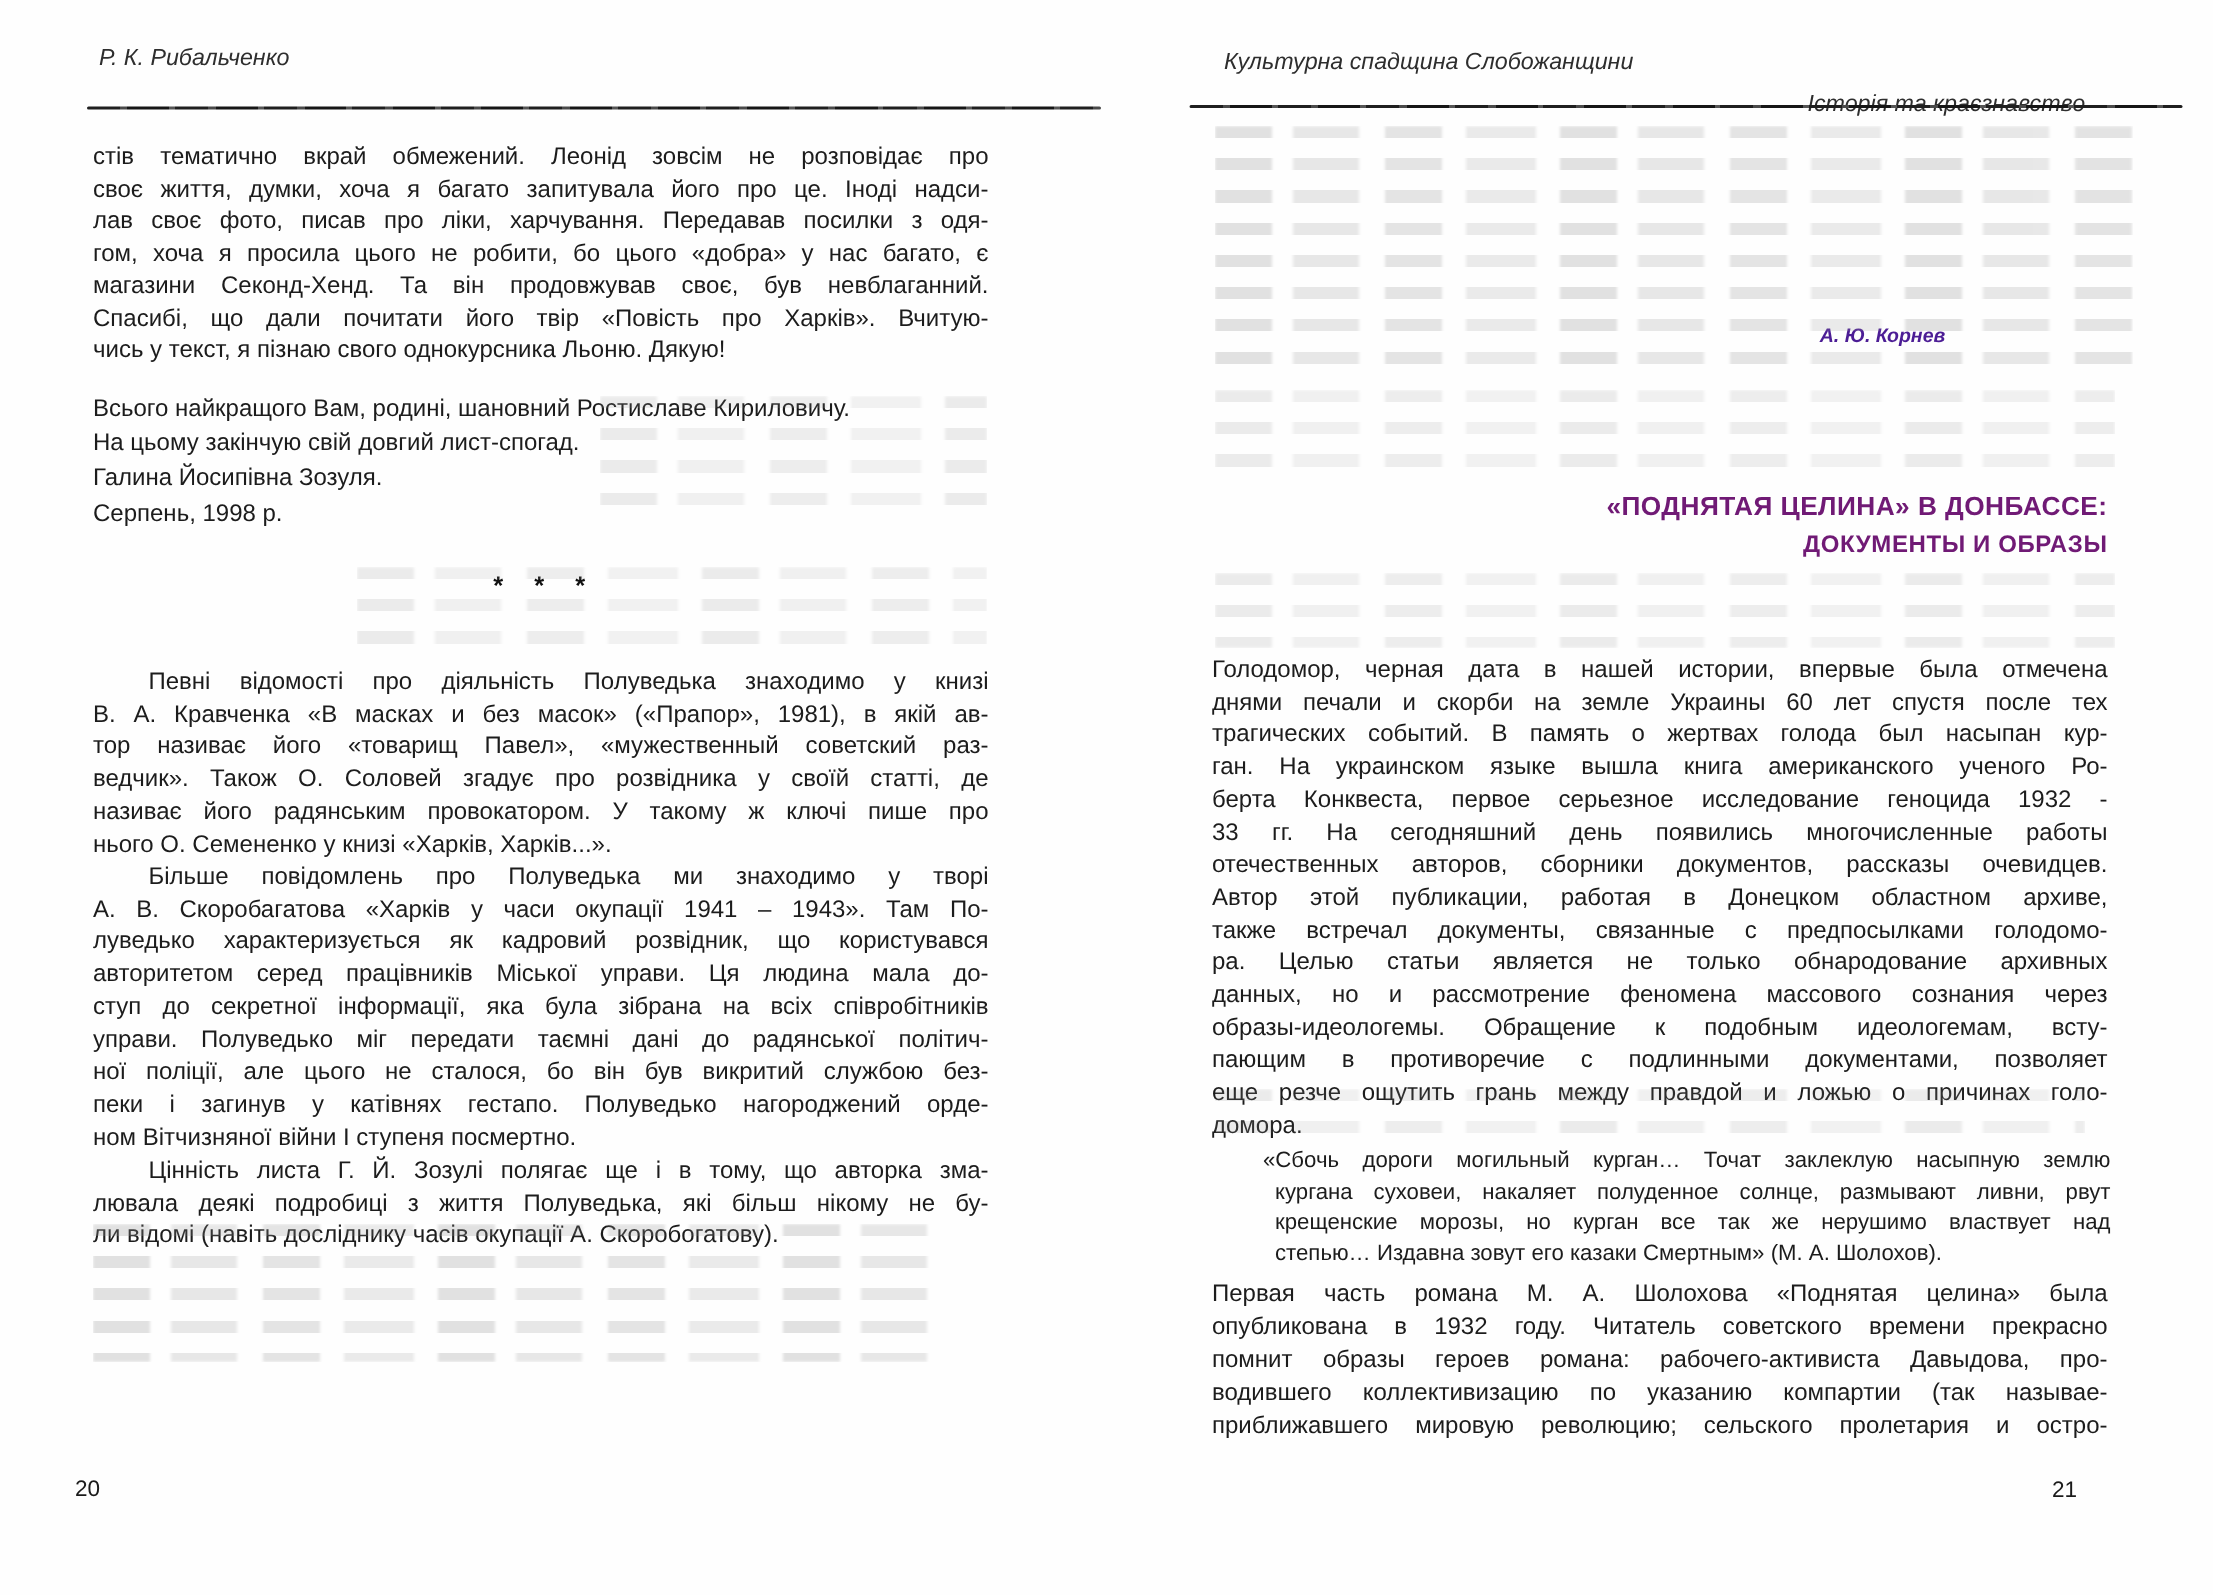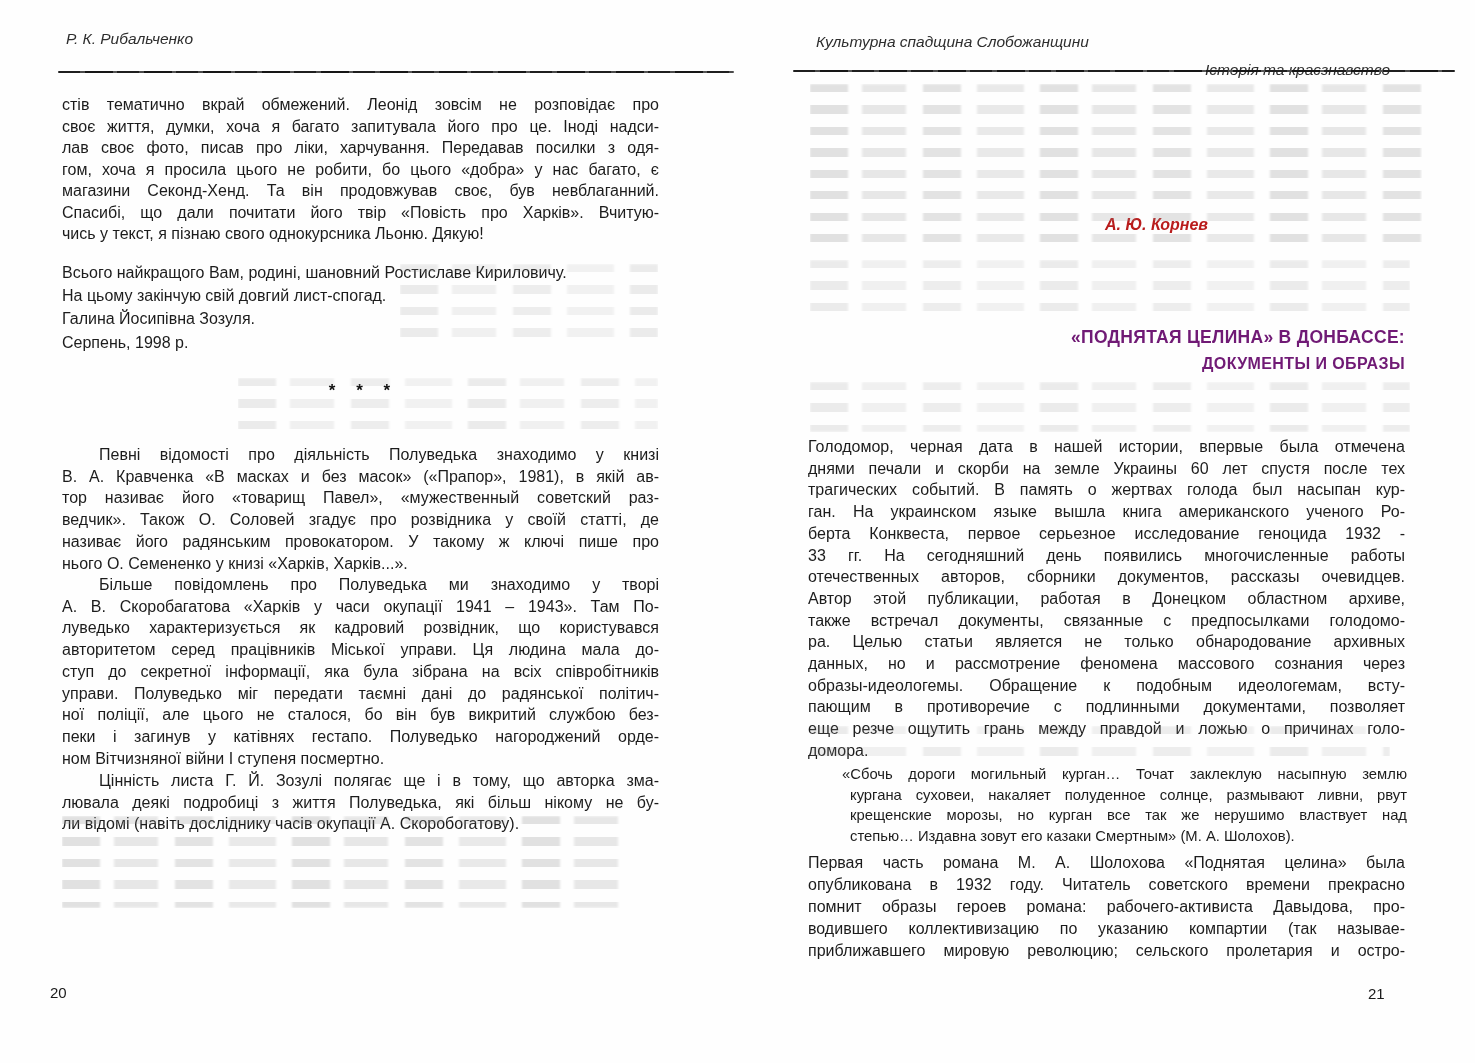--- a/index.html
+++ b/index.html
@@ -19,21 +19,21 @@
     text-align:justify;
     text-align-last:justify;
     white-space:normal;
   }
   .lines .line.last{text-align-last:left;}
   .lines.plain .line{text-align:left;text-align-last:left;}
   .line.indent{text-indent:37px;}
   .separator{
     text-align:center;font-weight:bold;font-size:17px;word-spacing:12px;letter-spacing:2px;color:#111;
   }
-  .byline{font-weight:bold;font-style:italic;font-size:16px;text-align:left;color:#b91c1c;}
+  .byline{font-weight:bold;font-style:italic;font-size:13px;text-align:center;color:#4c1d95;}
   .article-title{text-align:right;color:#701a75;}
   .article-title .t1{font-weight:bold;font-size:17.5px;letter-spacing:.3px;}
   .article-title .t2{font-weight:bold;font-size:16px;letter-spacing:.4px;margin-top:7px;}
   .quote .line{font-size:14.8px;}
   .quote .line:first-child{margin-left:-8px;}
   .pageno{font-size:15px;color:#1a1a1a;}
   
   .bleed{
     position:absolute;pointer-events:none;
     filter:blur(1.2px);opacity:.5;

